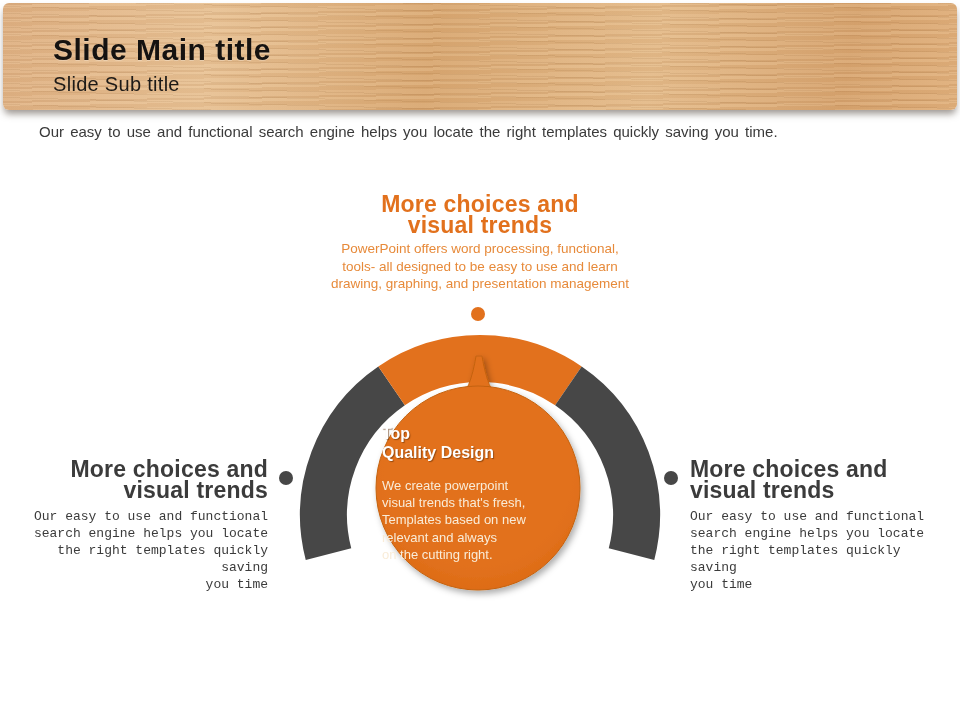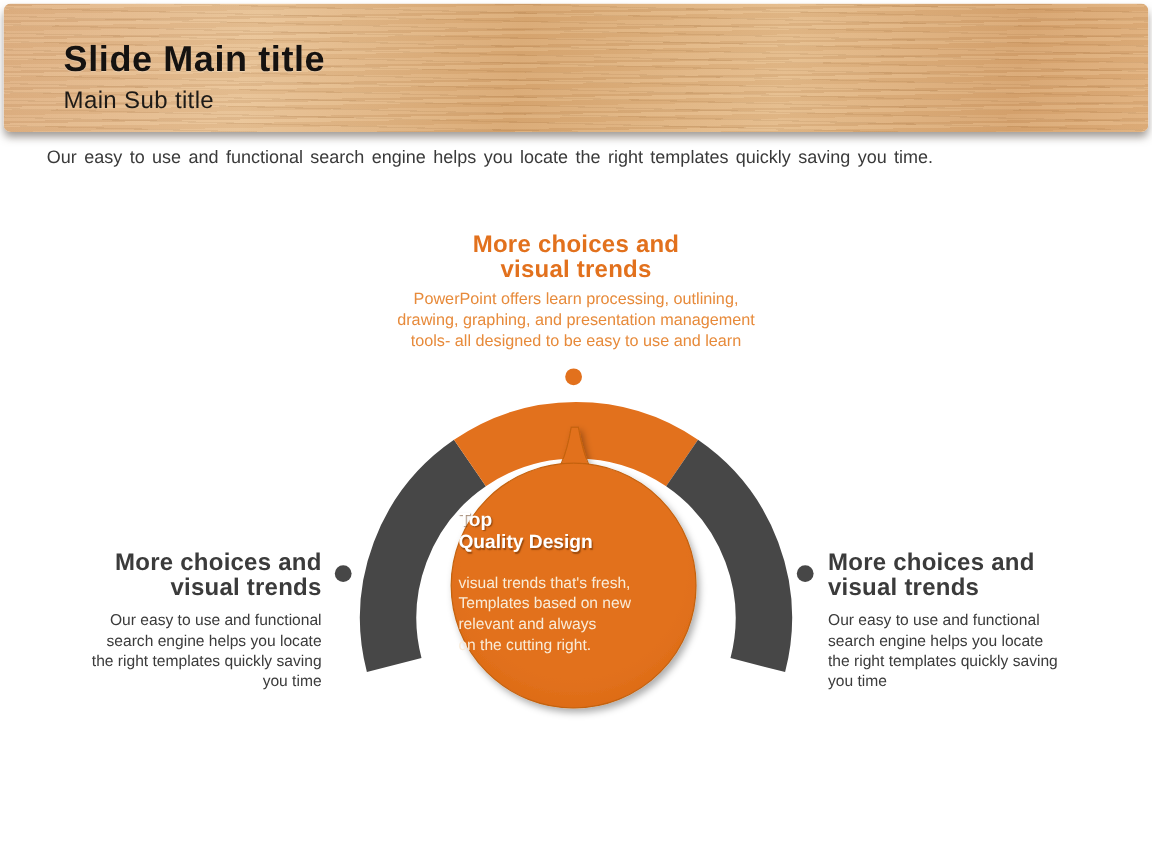--- a/index.html
+++ b/index.html
@@ -65,35 +65,35 @@
   .top-block {
     position: absolute;
     left: 280px; top: 194px;
     width: 400px;
     text-align: center;
   }
   .top-block .block-heading { color: #e2711d; }
   .top-block .block-desc { color: #e78a3a; }
 
   .block-heading {
-    font-size: 20px;
+    font-size: 23px;
     font-weight: bold;
     line-height: 21px;
     letter-spacing: 0.2px;
   }
   .block-desc {
     margin-top: 4px;
     font-size: 13.5px;
     line-height: 17.5px;
   }
 
   
   .side-block { position: absolute; top: 459px; }
   .side-block .block-heading { color: #3b3b3b; }
-  .side-block .block-desc { color: #3b3b3b; font-size: 13px; line-height: 17px; margin-top: 7px; }
+  .side-block .block-desc { color: #3b3b3b; font-size: 13px; line-height: 17px; margin-top: 7px; font-family: Liberation Mono, monospace; }
   .left-block  { left: 28px;  width: 240px; text-align: right; }
   .right-block { left: 690px; width: 250px; text-align: left; }
 
   
   .gauge-svg {
     position: absolute;
     left: 0; top: 0;
     width: 960px; height: 720px;
   }
 
@@ -118,34 +118,34 @@
     color: #f9ecd8;
   }
 </style>
 </head>
 <body>
 
 <div class="slide">
 
   <div class="wood-header">
     <div class="slide-title">Slide Main title</div>
-    <div class="slide-subtitle">Main Sub title</div>
+    <div class="slide-subtitle">Slide Sub title</div>
   </div>
 
   <div class="intro-text">Our easy to use and functional search engine helps you locate the right templates quickly saving you time.</div>
 
   <div class="top-block">
     <div class="block-heading">
       <div>More choices and</div>
       <div>visual trends</div>
     </div>
     <div class="block-desc">
-      <div>PowerPoint offers learn processing, outlining,</div>
+      <div>PowerPoint offers word processing, functional,</div>
+      <div>tools- all designed to be easy to use and learn</div>
       <div>drawing, graphing, and presentation management</div>
-      <div>tools- all designed to be easy to use and learn</div>
     </div>
   </div>
 
   <svg class="gauge-svg" viewBox="0 0 960 720" xmlns="http://www.w3.org/2000/svg">
     <defs>
       <radialGradient id="bubbleGrad" cx="0.5" cy="0.42" r="0.64">
         <stop offset="0.72" stop-color="#e2711d"></stop>
         <stop offset="0.94" stop-color="#dd6b15"></stop>
         <stop offset="1" stop-color="#b35a0e"></stop>
       </radialGradient>
@@ -169,20 +169,21 @@
       <circle cx="478" cy="488" r="102" fill="url(#bubbleGrad)" stroke="#c4620f" stroke-width="1"></circle>
     </g>
   </svg>
 
   <div class="bubble-text">
     <div class="bubble-title">
       <div>Top</div>
       <div>Quality Design</div>
     </div>
     <div class="bubble-body">
+      <div>We create powerpoint</div>
       <div>visual trends that's fresh,</div>
       <div>Templates based on new</div>
       <div>relevant and always</div>
       <div>on the cutting right.</div>
     </div>
   </div>
 
   <div class="side-block left-block">
     <div class="block-heading">
       <div>More choices and</div>

